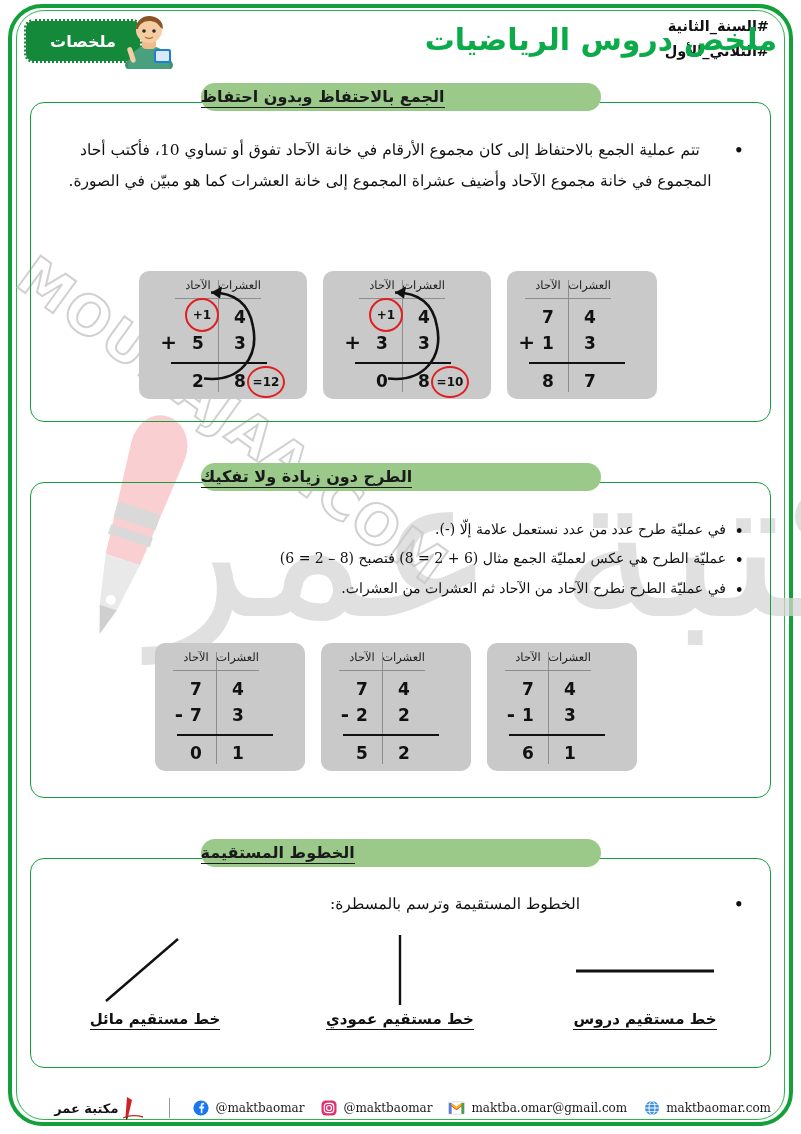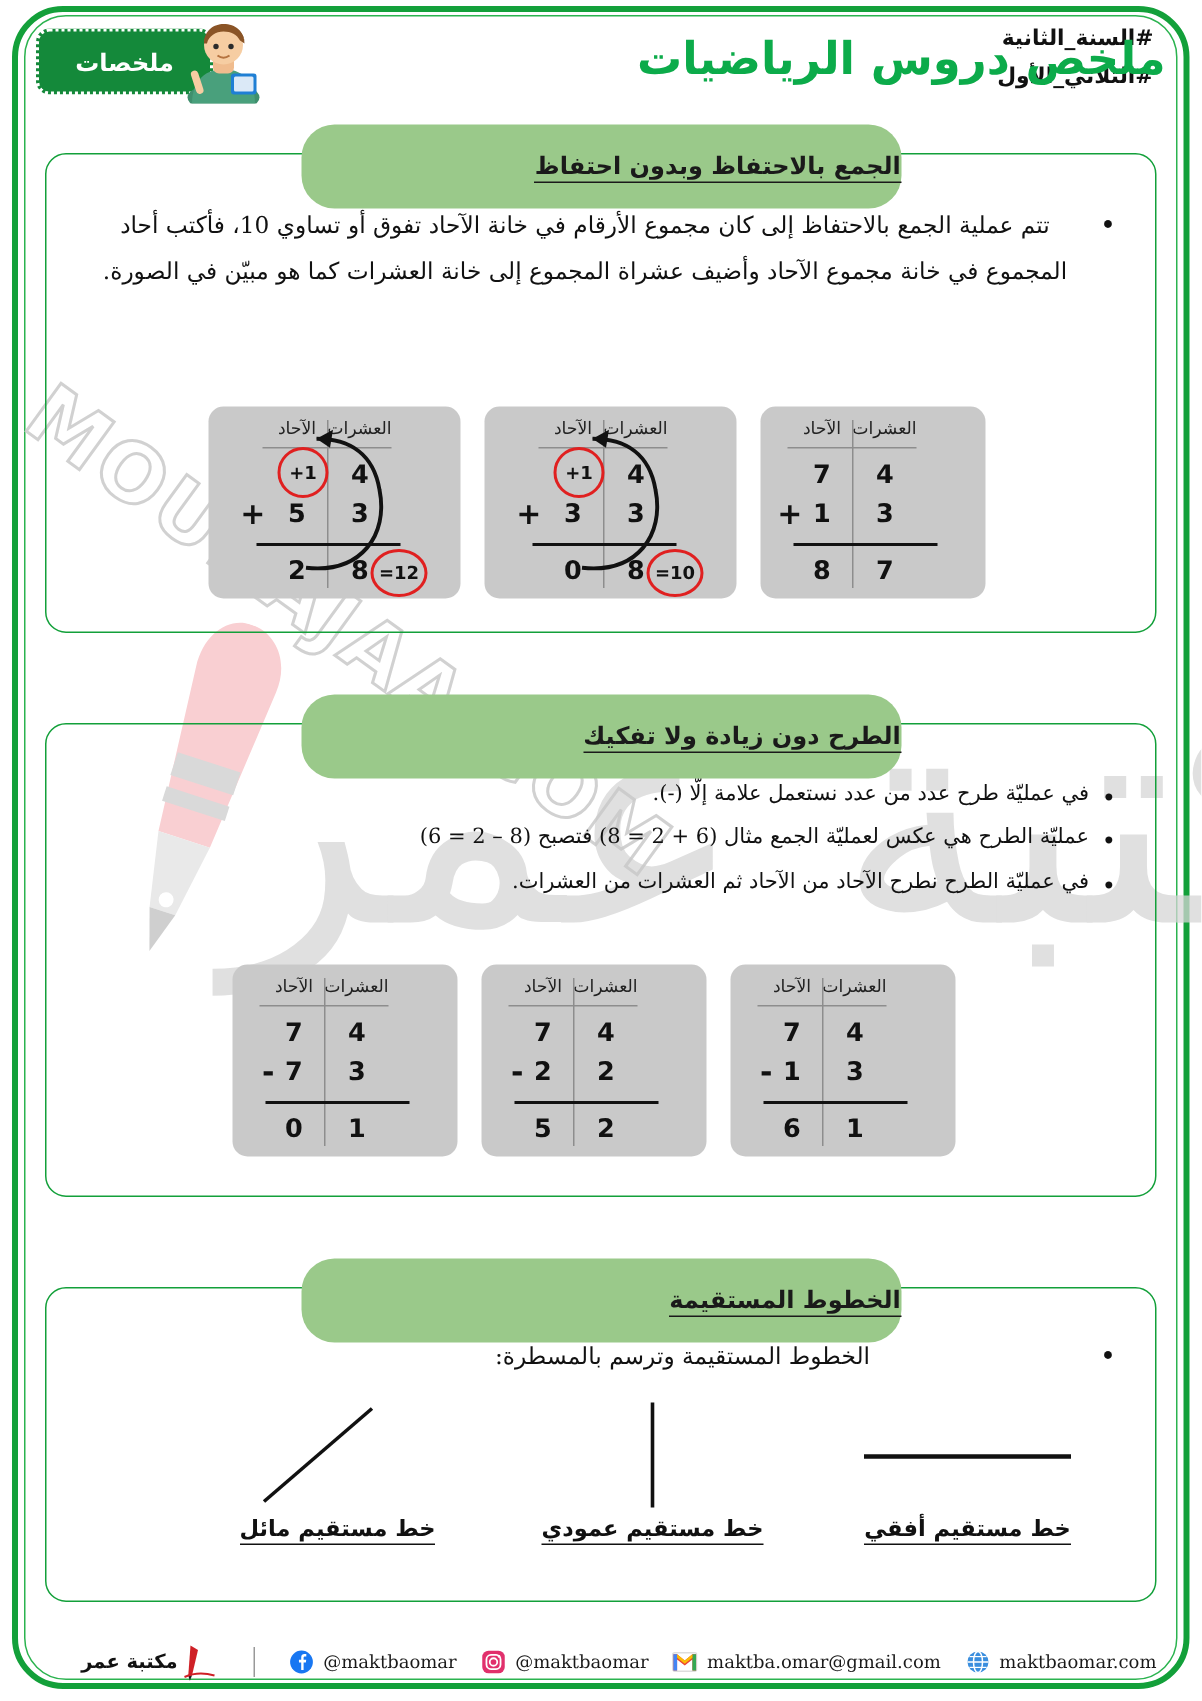--- a/index.html
+++ b/index.html
@@ -136,26 +136,26 @@
     border: 1.5px solid #13a03a;
     border-radius: 14px;
     background: transparent;
   }
   .section-title {
     position: absolute;
     top: -20px;
     left: 50%;
     transform: translateX(-50%);
     min-width: 400px;
-    height: 56px;
+    height: 28px;
     background: #9ac98a;
     border-radius: 22px;
     display: flex;
     align-items: center;
-    justify-content: flex-start;
+    justify-content: flex-end;
     color: #1a1a1a;
     font-family: "DejaVu Sans", sans-serif;
     font-size: 16px;
     font-weight: bold;
     direction: rtl;
     z-index: 4;
   }
   .section-title span {
     border-bottom: 1.5px solid #1a1a1a;
     padding-bottom: 1px;
@@ -331,21 +331,21 @@
     width: 100%; height: 100%;
     z-index: 5;
     pointer-events: none;
   }
 
   
   .lines-row {
     position: absolute;
     display: flex;
     flex-direction: row-reverse;
-    justify-content: flex-end;
+    justify-content: space-between;
     align-items: flex-end;
     z-index: 3;
   }
   .line-item {
     width: 210px;
     text-align: center;
   }
   .line-art {
     height: 78px;
     position: relative;
@@ -698,21 +698,21 @@
         </div>
         <div class="line-label">خط مستقيم عمودي</div>
       </div>
 
       <div class="line-item">
         <div class="line-art">
           <svg width="210" height="78" viewBox="0 0 210 78">
             <line x1="36" y1="40" x2="174" y2="40" stroke="#111" stroke-width="3"></line>
           </svg>
         </div>
-        <div class="line-label">خط مستقيم أفقي</div>
+        <div class="line-label">خط مستقيم دروس</div>
       </div>
 
     </div>
   </div>
 
   <div class="footer">
 
     <div class="foot-item">
       <span class="foot-icon">
         <svg width="16" height="16" viewBox="0 0 16 16">

